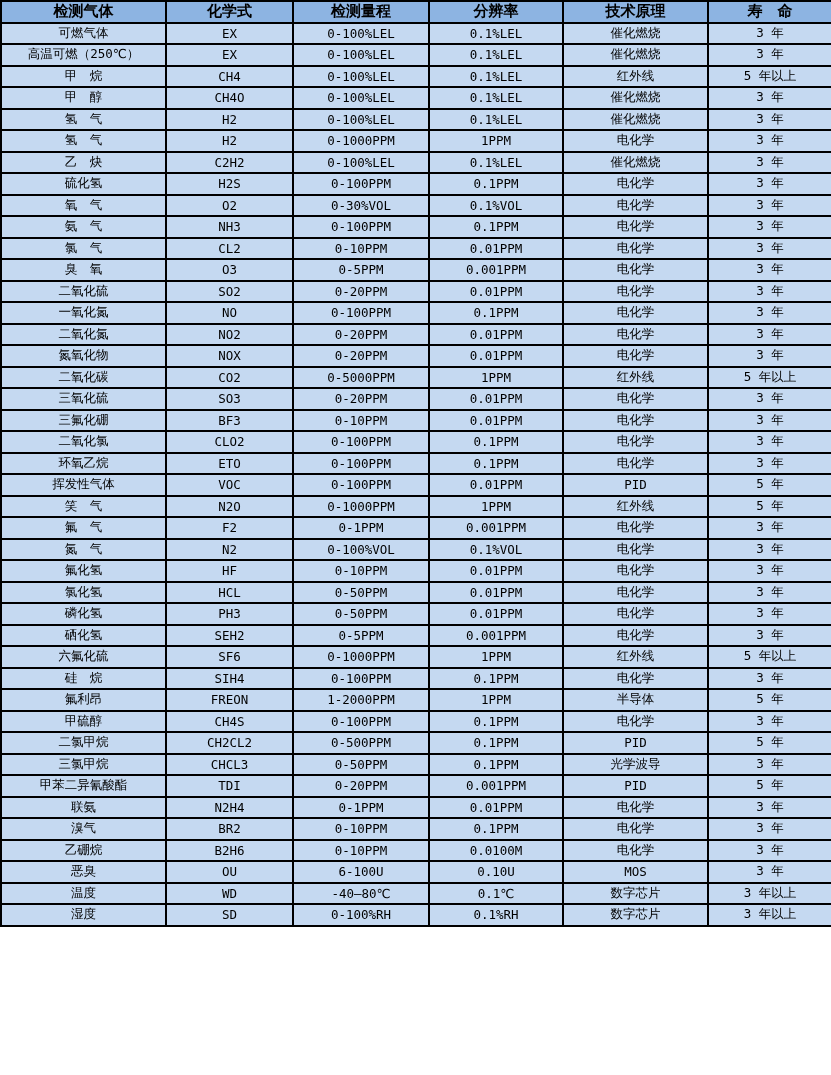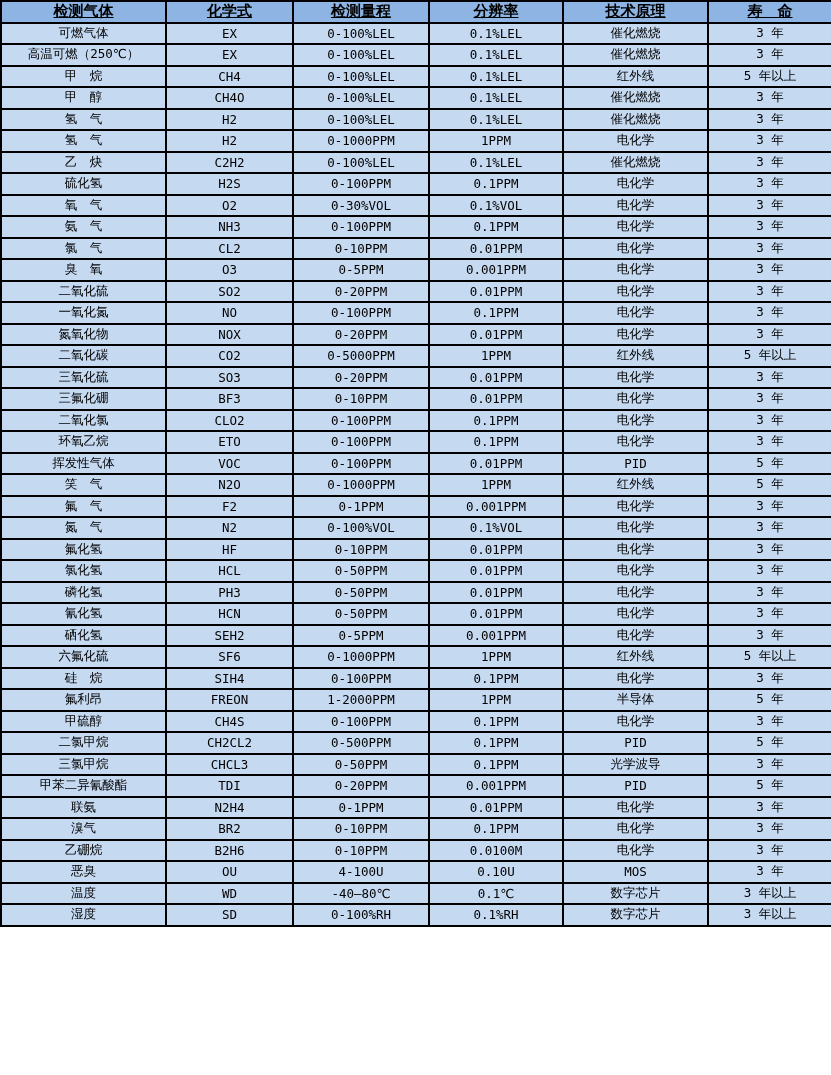--- a/index.html
+++ b/index.html
@@ -23,21 +23,20 @@
     height:19.5px;
     padding:0;
     overflow:hidden;
     white-space:pre;
   }
   .spec-table th{
     background:var(--header-bg);
     font-family:"DejaVu Sans","Liberation Sans",sans-serif;
     font-weight:bold;
     font-size:15px;
-    text-decoration:underline;
   }
   .spec-table td{
     background:var(--row-bg);
     font-family:"DejaVu Sans Mono","DejaVu Sans",monospace;
     font-size:12.5px;
   }
 </style>
 </head>
 <body>
 
@@ -167,20 +166,28 @@
       </tr>
       <tr>
         <td>一氧化氮</td>
         <td>NO</td>
         <td>0-100PPM</td>
         <td>0.1PPM</td>
         <td>电化学</td>
         <td>3 年</td>
       </tr>
       <tr>
+        <td>二氧化氮</td>
+        <td>NO2</td>
+        <td>0-20PPM</td>
+        <td>0.01PPM</td>
+        <td>电化学</td>
+        <td>3 年</td>
+      </tr>
+      <tr>
         <td>氮氧化物</td>
         <td>NOX</td>
         <td>0-20PPM</td>
         <td>0.01PPM</td>
         <td>电化学</td>
         <td>3 年</td>
       </tr>
       <tr>
         <td>二氧化碳</td>
         <td>CO2</td>
@@ -271,28 +278,20 @@
       </tr>
       <tr>
         <td>磷化氢</td>
         <td>PH3</td>
         <td>0-50PPM</td>
         <td>0.01PPM</td>
         <td>电化学</td>
         <td>3 年</td>
       </tr>
       <tr>
-        <td>氰化氢</td>
-        <td>HCN</td>
-        <td>0-50PPM</td>
-        <td>0.01PPM</td>
-        <td>电化学</td>
-        <td>3 年</td>
-      </tr>
-      <tr>
         <td>硒化氢</td>
         <td>SEH2</td>
         <td>0-5PPM</td>
         <td>0.001PPM</td>
         <td>电化学</td>
         <td>3 年</td>
       </tr>
       <tr>
         <td>六氟化硫</td>
         <td>SF6</td>
@@ -369,21 +368,21 @@
         <td>乙硼烷</td>
         <td>B2H6</td>
         <td>0-10PPM</td>
         <td>0.0100M</td>
         <td>电化学</td>
         <td>3 年</td>
       </tr>
       <tr>
         <td>恶臭</td>
         <td>OU</td>
-        <td>4-100U</td>
+        <td>6-100U</td>
         <td>0.10U</td>
         <td>MOS</td>
         <td>3 年</td>
       </tr>
       <tr>
         <td>温度</td>
         <td>WD</td>
         <td>-40—80℃</td>
         <td>0.1℃</td>
         <td>数字芯片</td>

